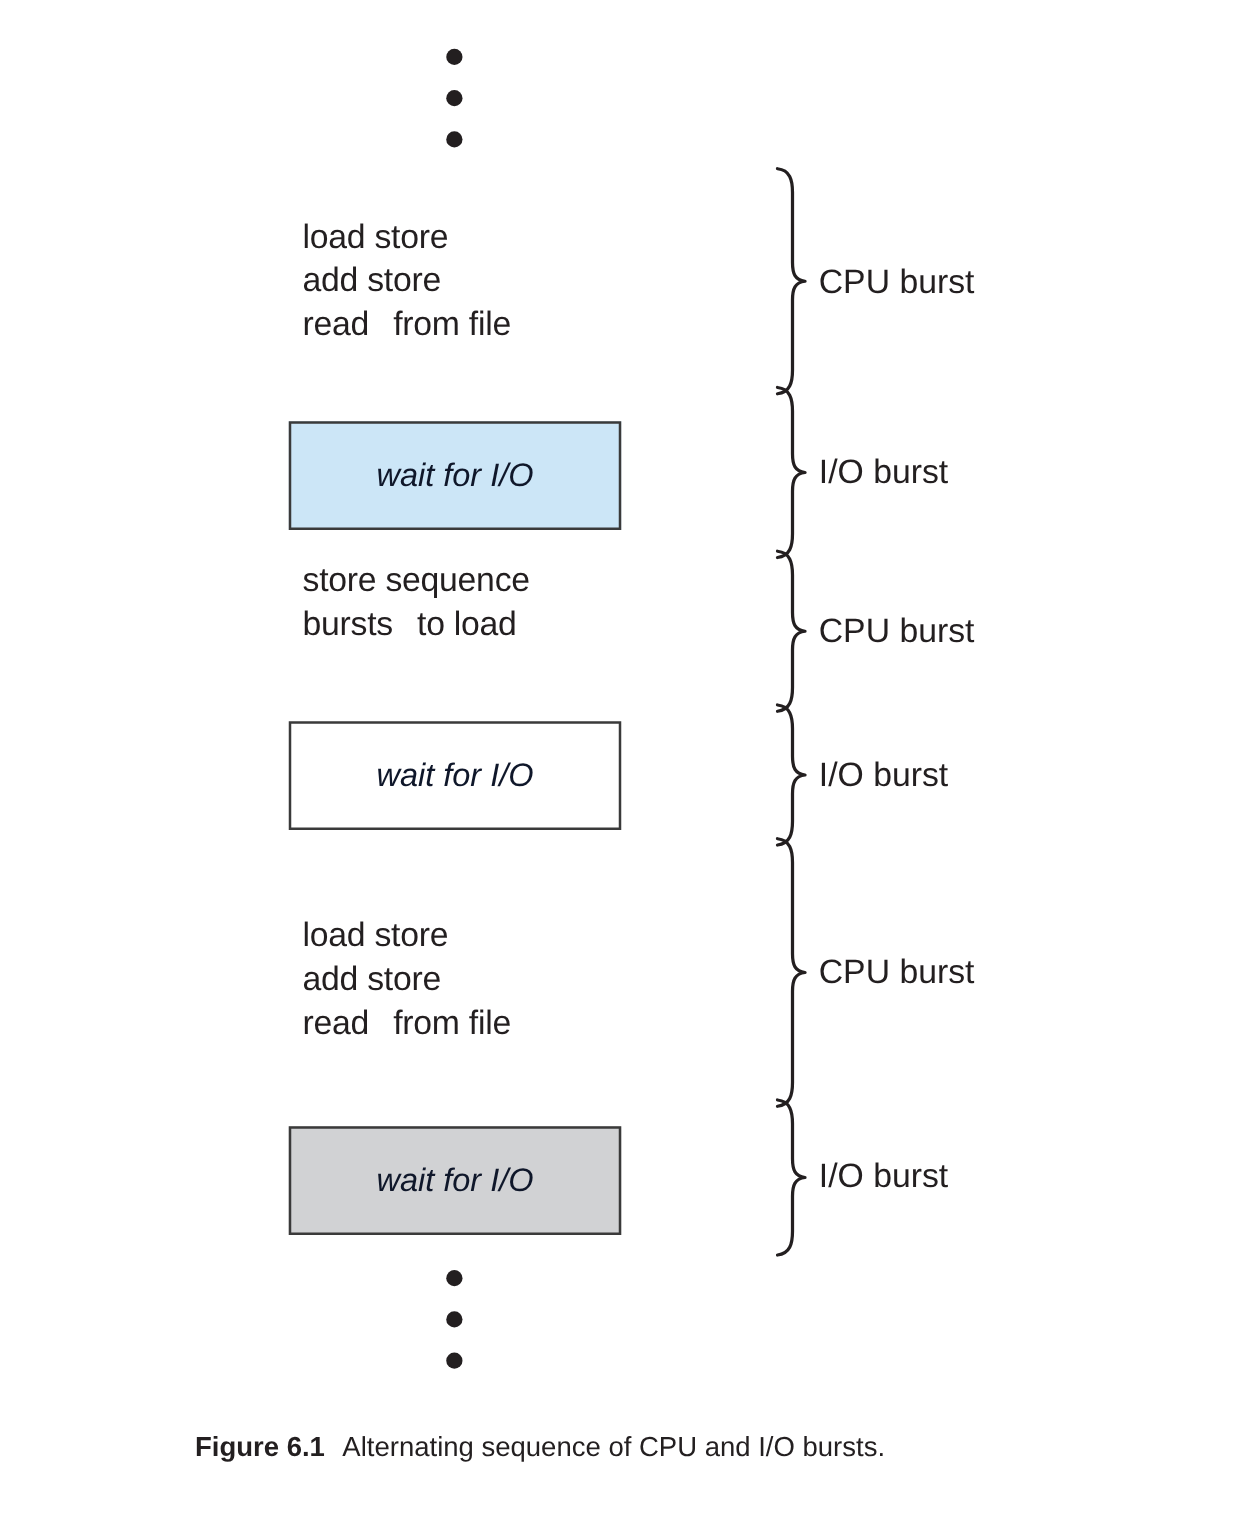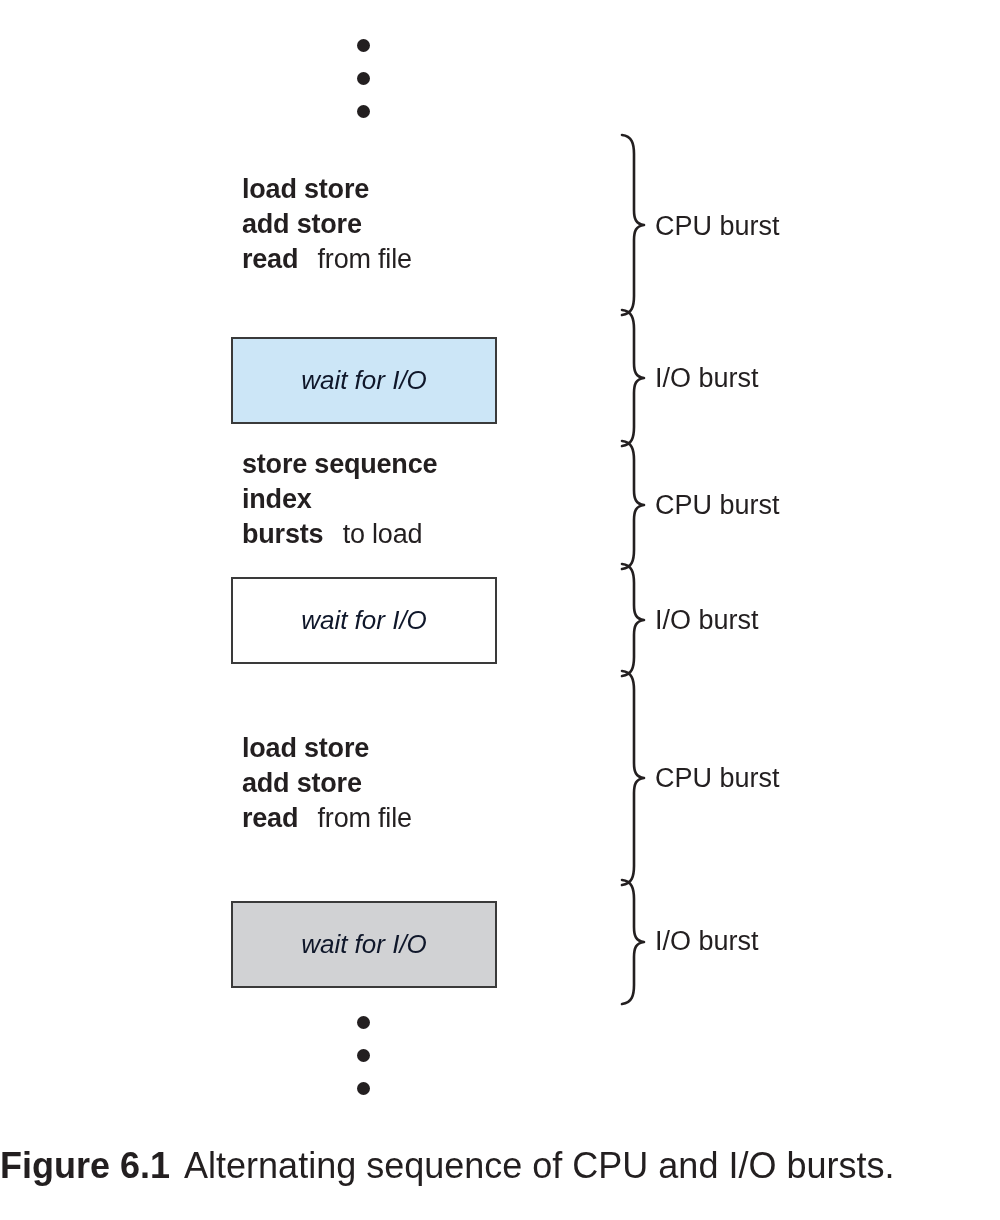--- a/index.html
+++ b/index.html
@@ -44,21 +44,21 @@
   .instr-block {
     position: absolute;
     left: 242px;
     font-size: 27px;
     line-height: 35px;
     letter-spacing: -0.2px;
     color: #231f20;
     white-space: nowrap;
   }
   .instr-line { display: block; }
-  .b { font-weight: bold; }
+  .b { font-weight: normal; }
   .r { font-weight: normal; padding-left: 12px; }
 
   #instr-1 { top: 172px; }
   #instr-2 { top: 447px; }
   #instr-3 { top: 731px; }
 
   
   .wait-box {
     position: absolute;
     left: 231px;
@@ -103,21 +103,21 @@
   #burst-label-4 { top: 778px; }
   #burst-label-5 { top: 941px; }
 
   
   .caption {
     position: absolute;
     left: 0;
     top: 1145px;
     width: 864px;
     text-align: center;
-    font-size: 36px;
+    font-size: 22px;
     color: #231f20;
     white-space: nowrap;
   }
   .caption .fig-num {
     font-weight: bold;
     margin-right: 14px;
   }
 </style>
 </head>
 <body>
@@ -142,23 +142,20 @@
     </span>
   </div>
 
   <div class="wait-box" id="wait-1">
     <span>wait for I/O</span>
   </div>
 
   <div class="instr-block" id="instr-2">
     <span class="instr-line">
       <span class="b">store sequence</span><span class="r"></span>
-    </span>
-    <span class="instr-line">
-      <span class="b">index</span><span class="r"></span>
     </span>
     <span class="instr-line">
       <span class="b">bursts</span><span class="r"> to load</span>
     </span>
   </div>
 
   <div class="wait-box" id="wait-2">
     <span>wait for I/O</span>
   </div>
 

